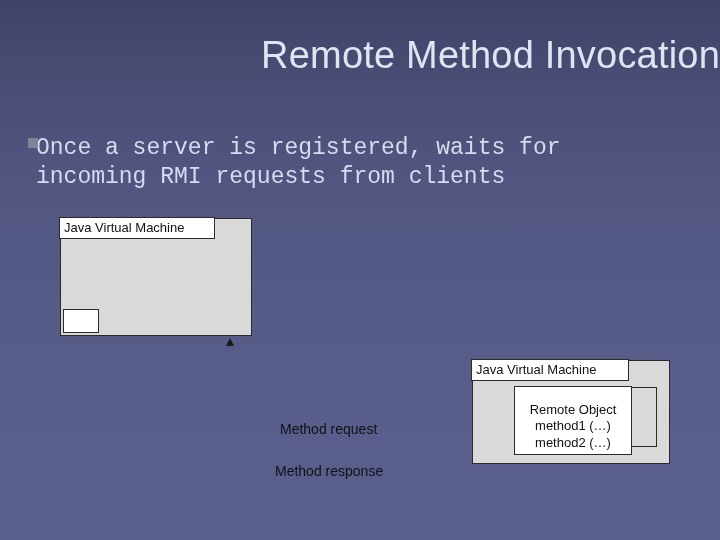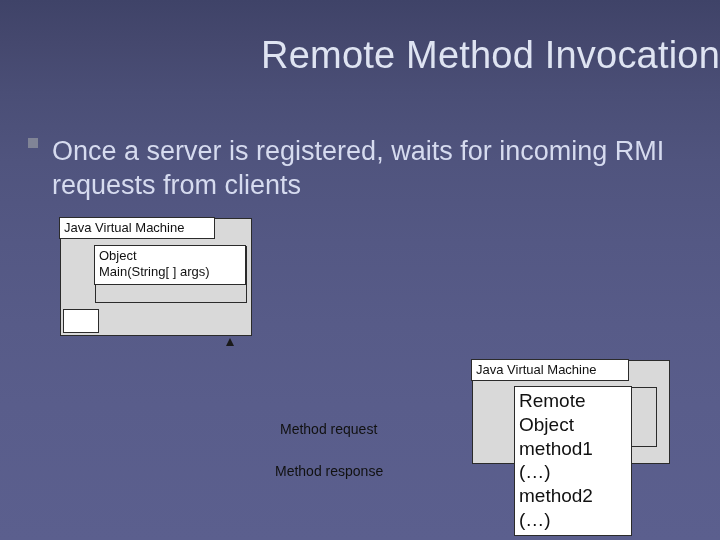--- a/index.html
+++ b/index.html
@@ -46,24 +46,25 @@
   }
   .bullet-marker {
     position: absolute;
     left: 0;
     top: 4px;
     width: 10px;
     height: 10px;
     background: #808496;
   }
   .bullet-text {
-    margin-left: 24px;
-    font-size: 27px;
+    margin-left: 8px;
+    font-size: 23px;
     line-height: 1.26;
     color: #d6dbef;
+    font-family: Liberation Mono, monospace;
   }
 
   
   .jvm-top {
     position: absolute;
     left: 60px;
     top: 218px;
     width: 190px;
     height: 116px;
     background: #d9d9d9;
@@ -153,28 +154,29 @@
     width: 140px;
     height: 58px;
     background: #d9d9d9;
     border: 1px solid #2b2b2b;
   }
   .obj-label-bot {
     position: absolute;
     left: -2px;
     top: -2px;
     width: 118px;
-    padding: 2px 4px 3px 4px;
-    background: #ffffff;
-    border: 1px solid #2b2b2b;
-    font-size: 19px;
+    padding: 15px 4px 3px 4px;
+    background: #ffffff;
+    border: 1px solid #2b2b2b;
+    font-size: 13px;
     line-height: 1.25;
     color: #111;
     box-sizing: border-box;
     white-space: pre-line;
+    text-align: center;
   }
 
   .mid-label {
     position: absolute;
     font-size: 14px;
     color: #111;
   }
   .req-label { left: 280px; top: 421px; }
   .res-label { left: 275px; top: 463px; }
 </style>
@@ -185,24 +187,20 @@
 
   <div class="title">Remote Method Invocation</div>
 
   <div class="bullet-row">
     <div class="bullet-marker"></div>
     <div class="bullet-text">Once a server is registered, waits for incoming RMI requests from clients</div>
   </div>
 
   <div class="jvm-top">
     <div class="jvm-top-label">Java Virtual Machine</div>
-    <div class="inner-box-top">
-      <div class="obj-label-top" style="white-space: pre-line;">Object
-Main(String[ ] args)</div>
-    </div>
     <div class="small-strip"></div>
   </div>
 
   <div class="arrow-up"></div>
 
   <div class="jvm-bot">
     <div class="jvm-bot-label">Java Virtual Machine</div>
     <div class="inner-box-bot">
       <div class="obj-label-bot">Remote Object
  method1 (…)

